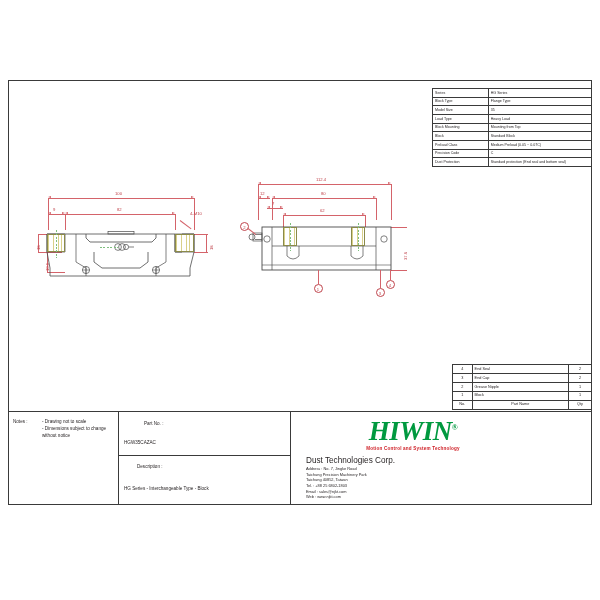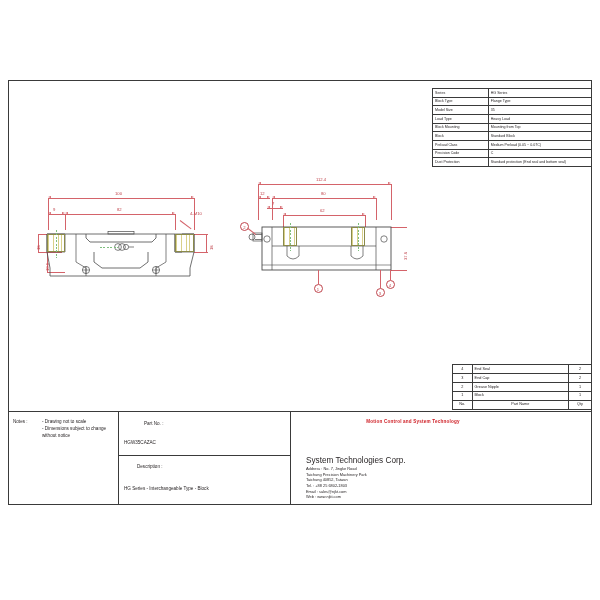--- a/index.html
+++ b/index.html
@@ -283,23 +283,24 @@
 - Dimensions subject to change
   without notice</div>
 
   <div class="tb-label" style="left:144px;top:421px;">Part No. :</div>
   <div class="tb-label" style="left:124px;top:440px;">HGW35CAZAC</div>
 
   <div class="tb-label" style="left:137px;top:464px;">Description :</div>
   <div class="tb-label" style="left:124px;top:486px;">HG Series - Interchangeable Type - Block</div>
 
   <div class="logo">
+    <div class="word"><span>HIWIN</span><span class="reg">®</span></div>
     <div class="tag">Motion Control and System Technology</div>
   </div>
-  <div class="corp">System Technologies Corp.</div>
+  <div class="corp">Dust Technologies Corp.</div>
   <div class="addr">Address :  No. 7, Jingke Road
                 Taichung Precision Machinery Park
                 Taichung 40852, Taiwan
 Tel. : +88 25 6802-1803
 Email : sales@njkt.com
 Web :  www.njkt.com</div>
 
 </div>
 
 </body></html>

